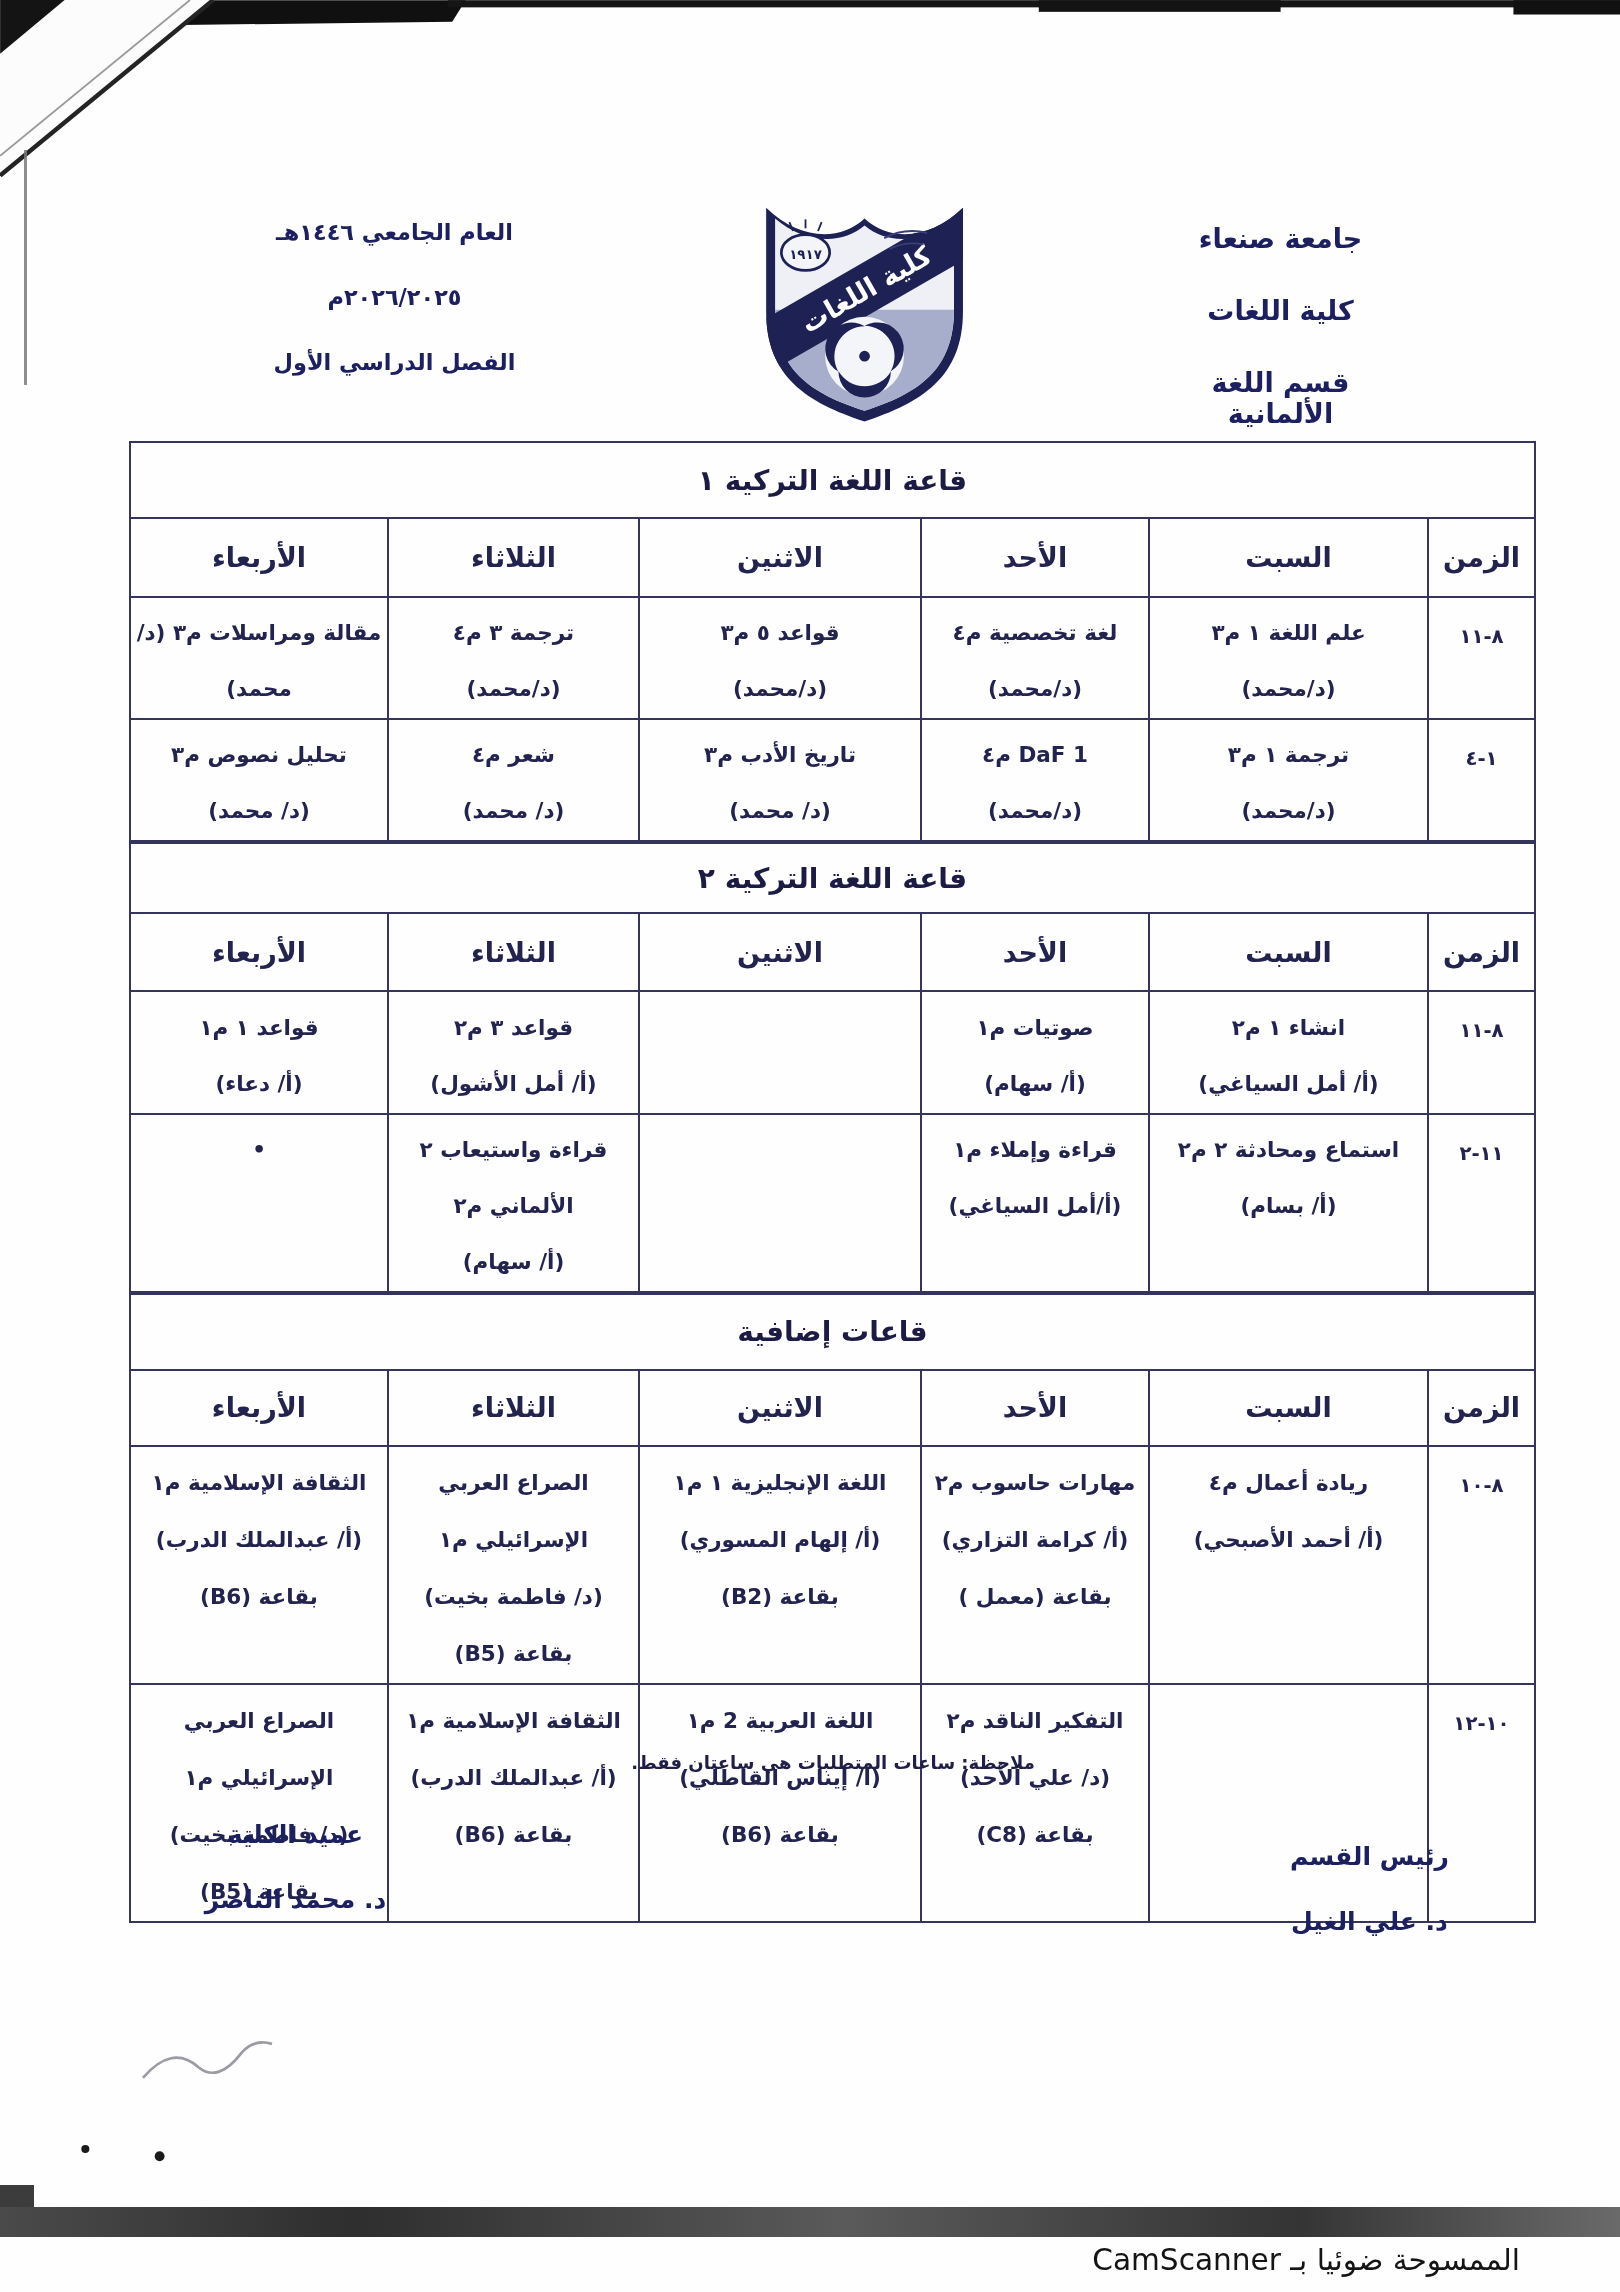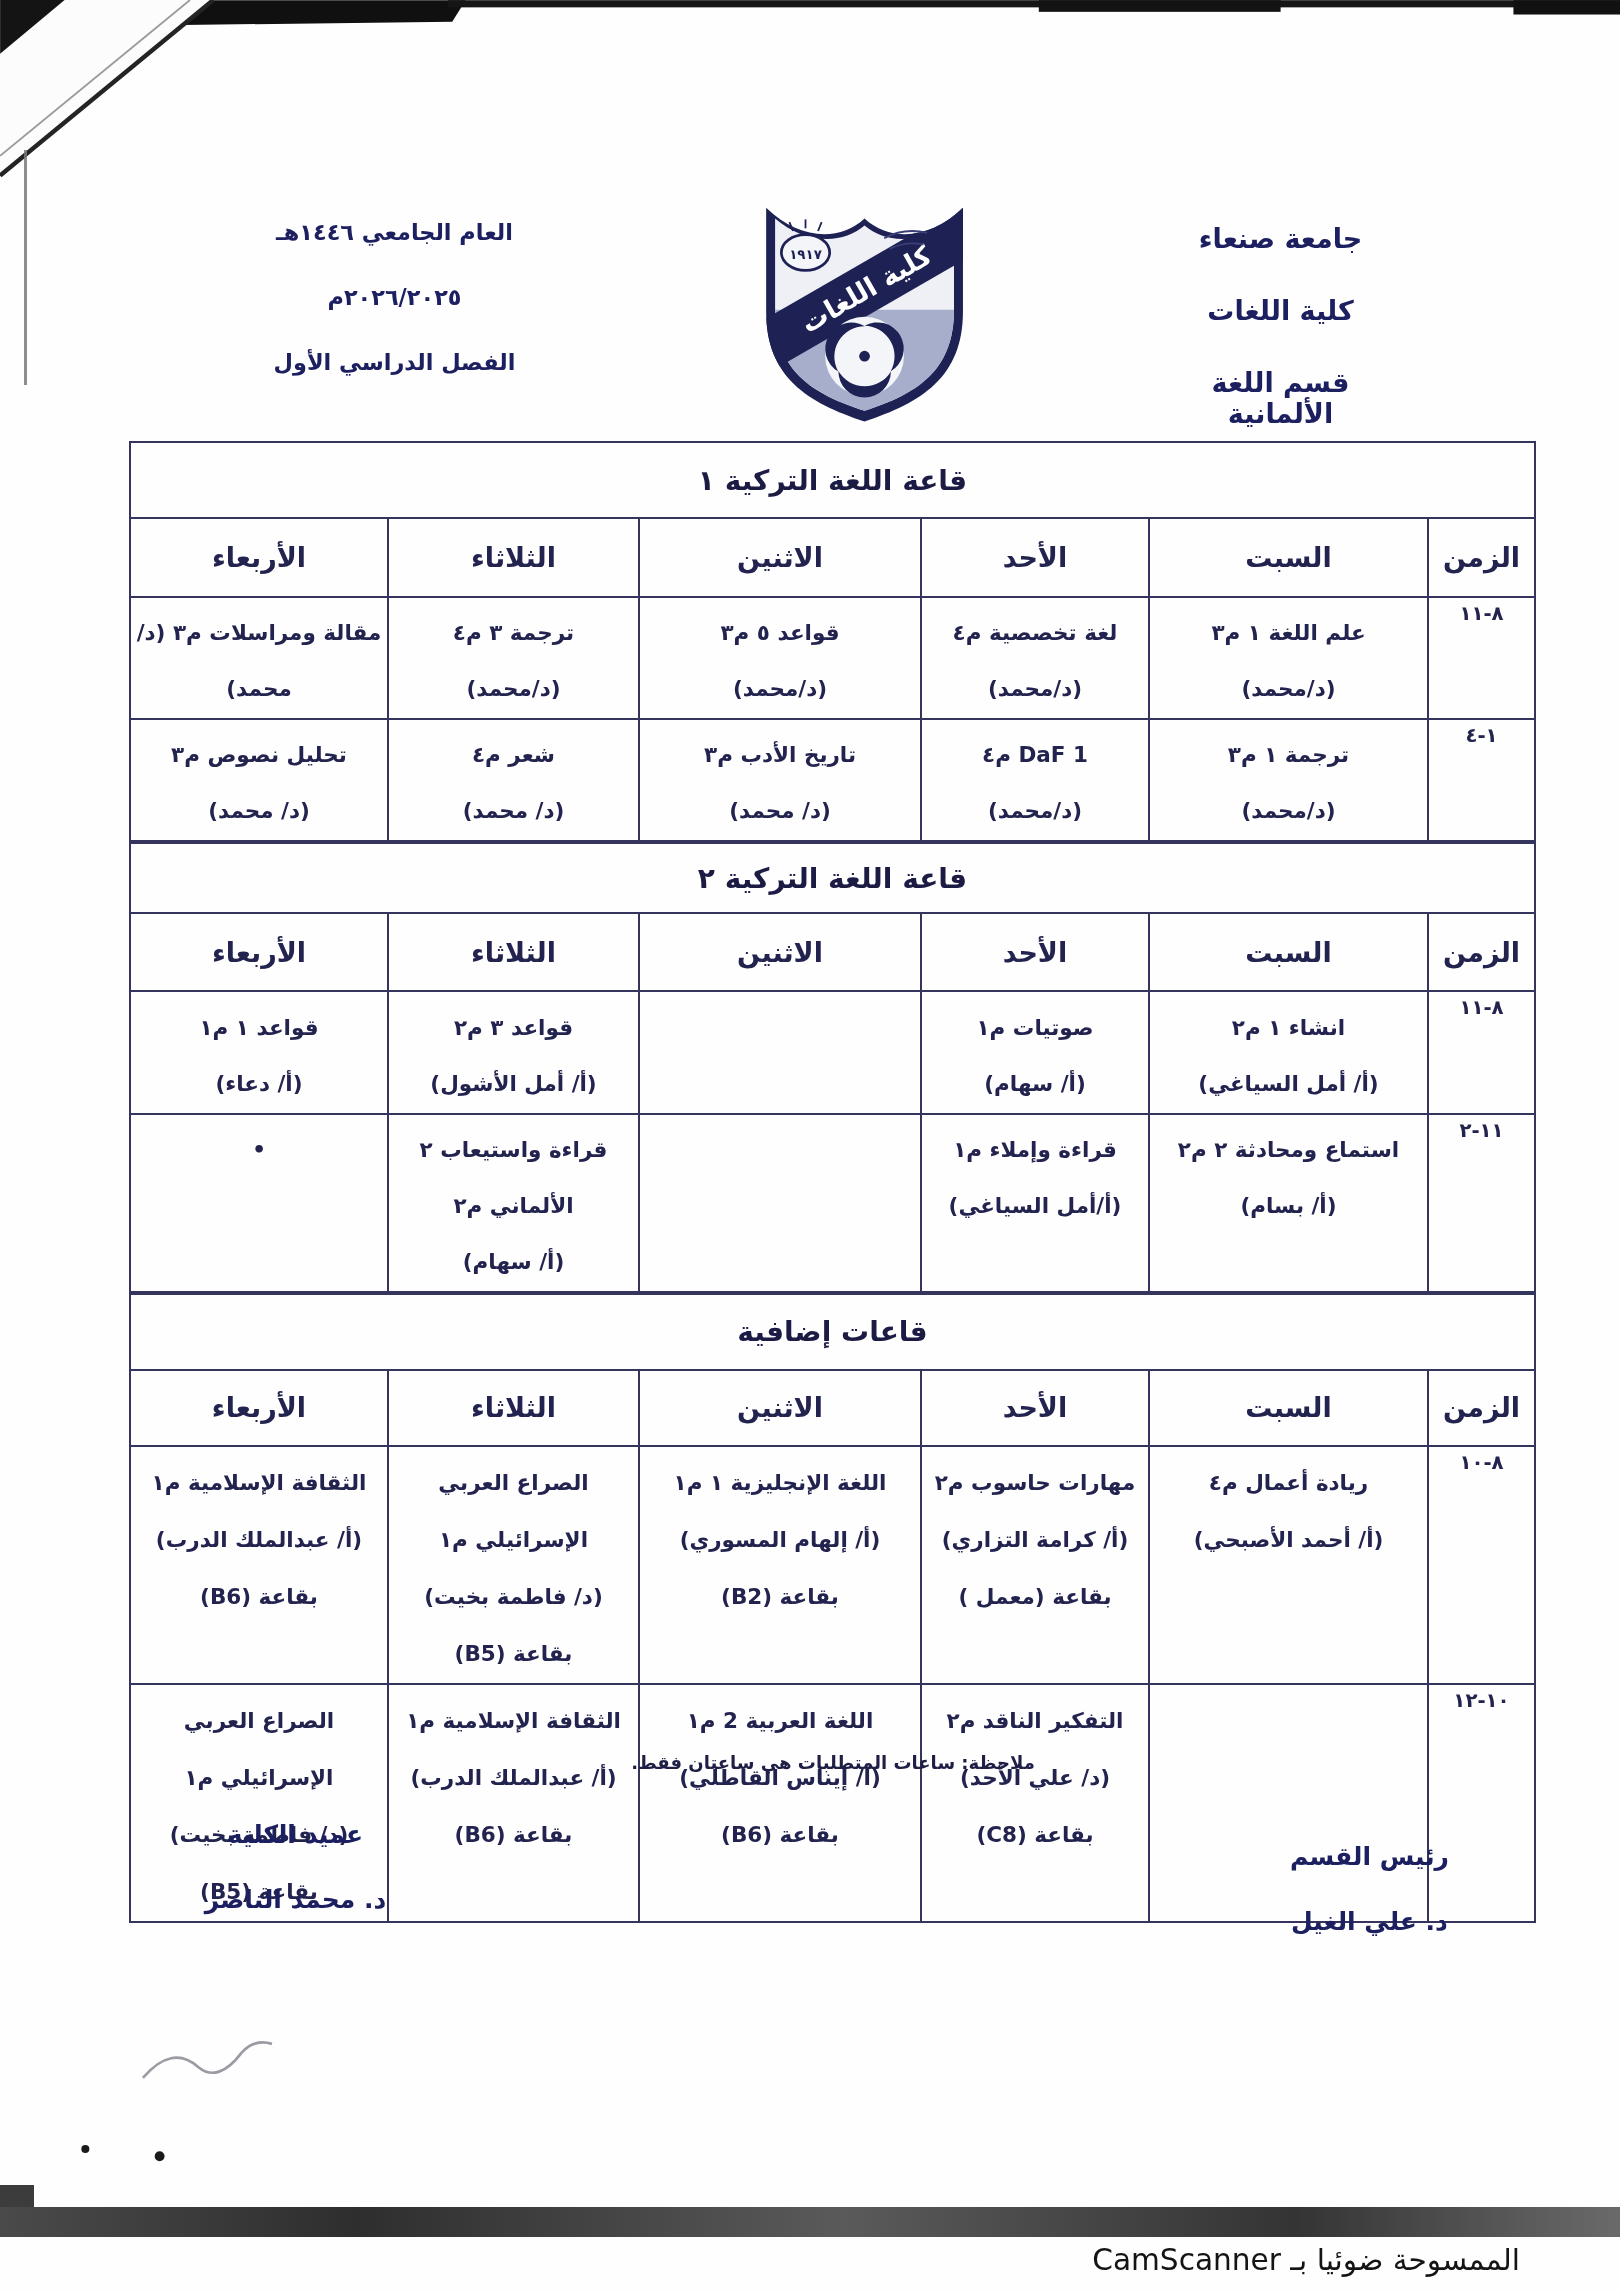--- a/index.html
+++ b/index.html
@@ -36,21 +36,21 @@
   td.hd {
     font-size: 27px; font-weight: bold; text-align: center; vertical-align: middle;
   }
   td.cell {
     font-size: 21.5px; font-weight: bold; text-align: center; vertical-align: top;
     white-space: pre-line; line-height: 56px; padding-top: 7.2px;
   }
   table.sched.extra td.cell { line-height: 57px; }
   td.time-cell {
     font-size: 19.7px; font-weight: bold; text-align: center; vertical-align: top;
-    padding-top: 4px; line-height: 1.25;
+    padding-top: 27px; line-height: 1.25;
   }
 
   
   .note {
     position: absolute; left: 130px; top: 1752px; width: 1406px;
     text-align: center; font-size: 18px; font-weight: bold; color: #1e1e46;
   }
   .sig { position: absolute; text-align: center; color: #1d2060; font-weight: bold; }
   .sig-right { right: 134px; top: 1801px; width: 233px; margin-top: 41px; }
   .sig-left  { left: 179px;  top: 1820px; width: 233px; }

